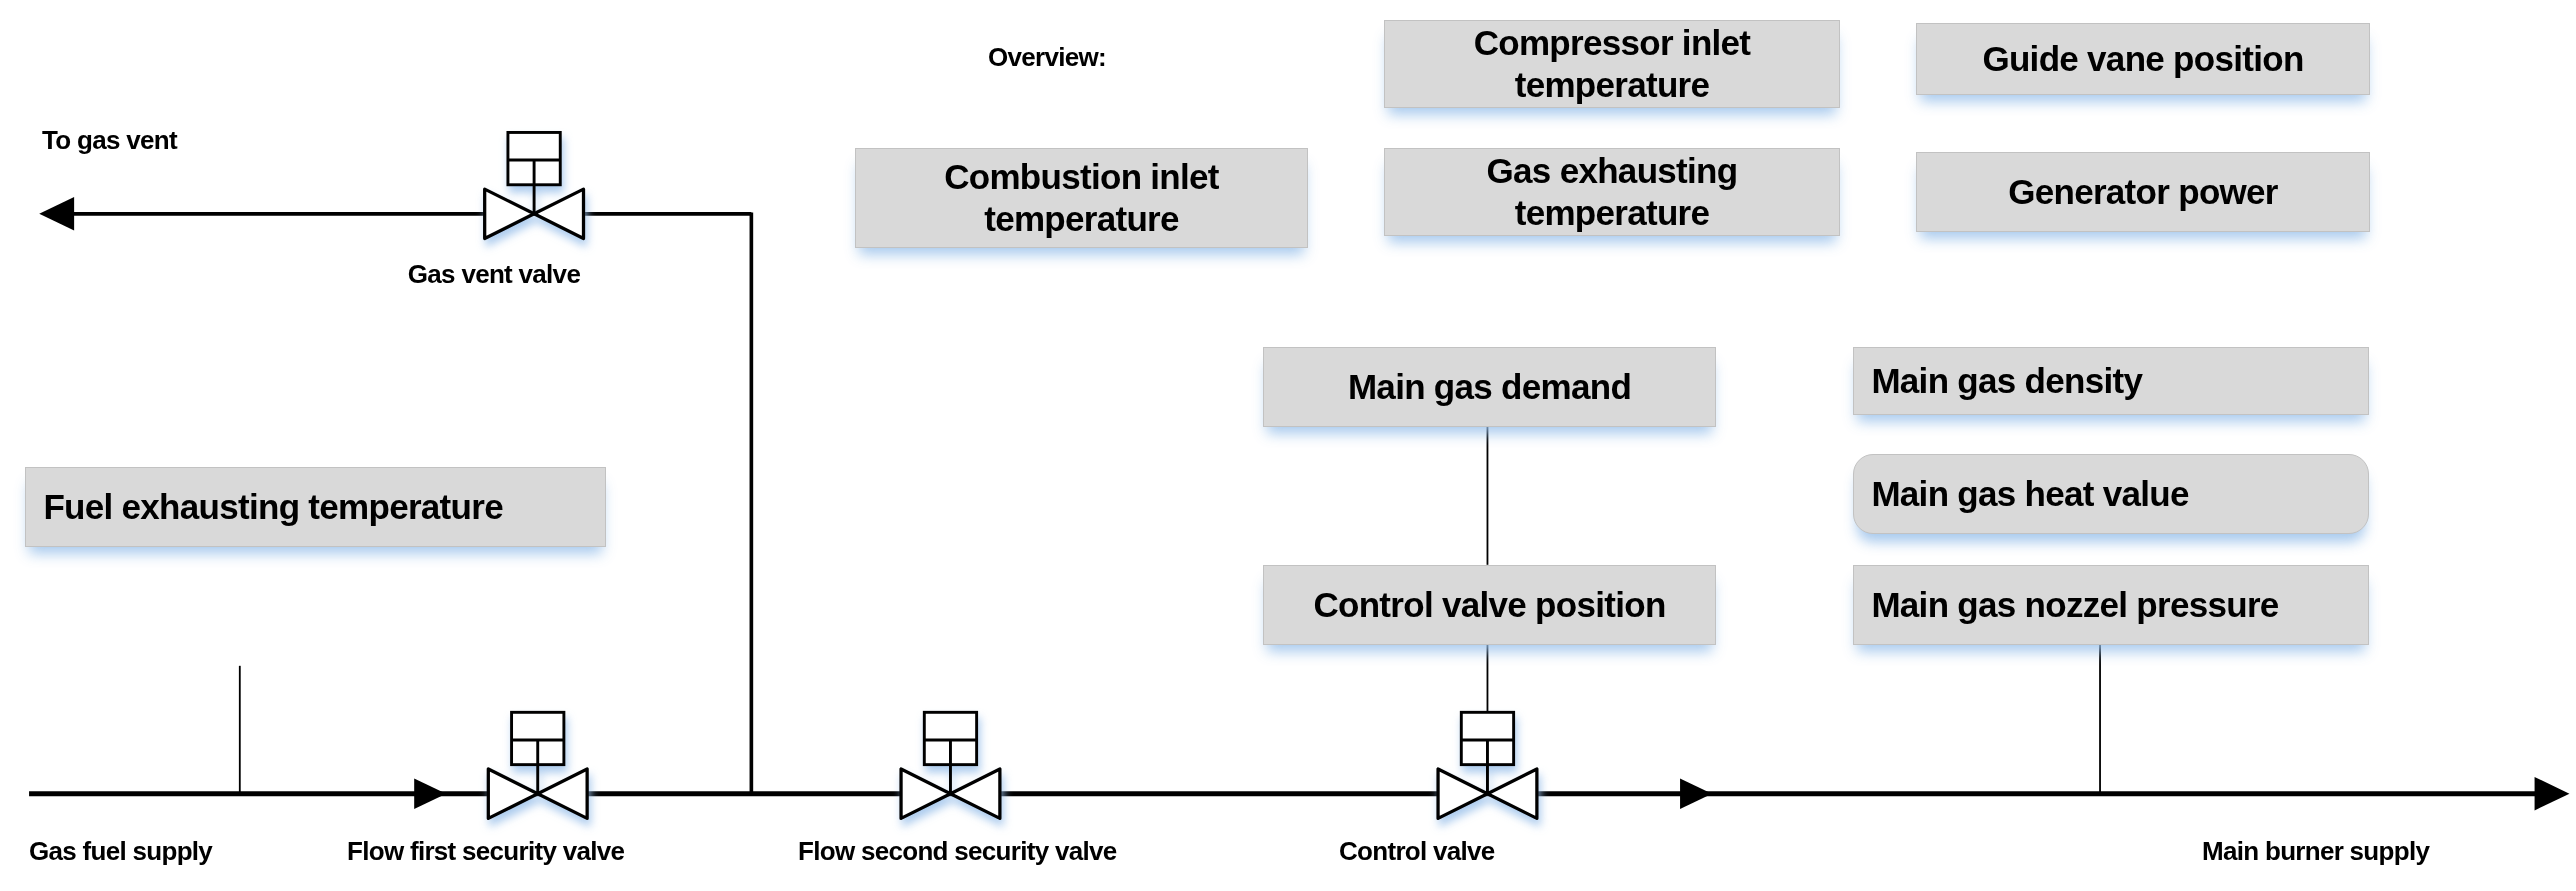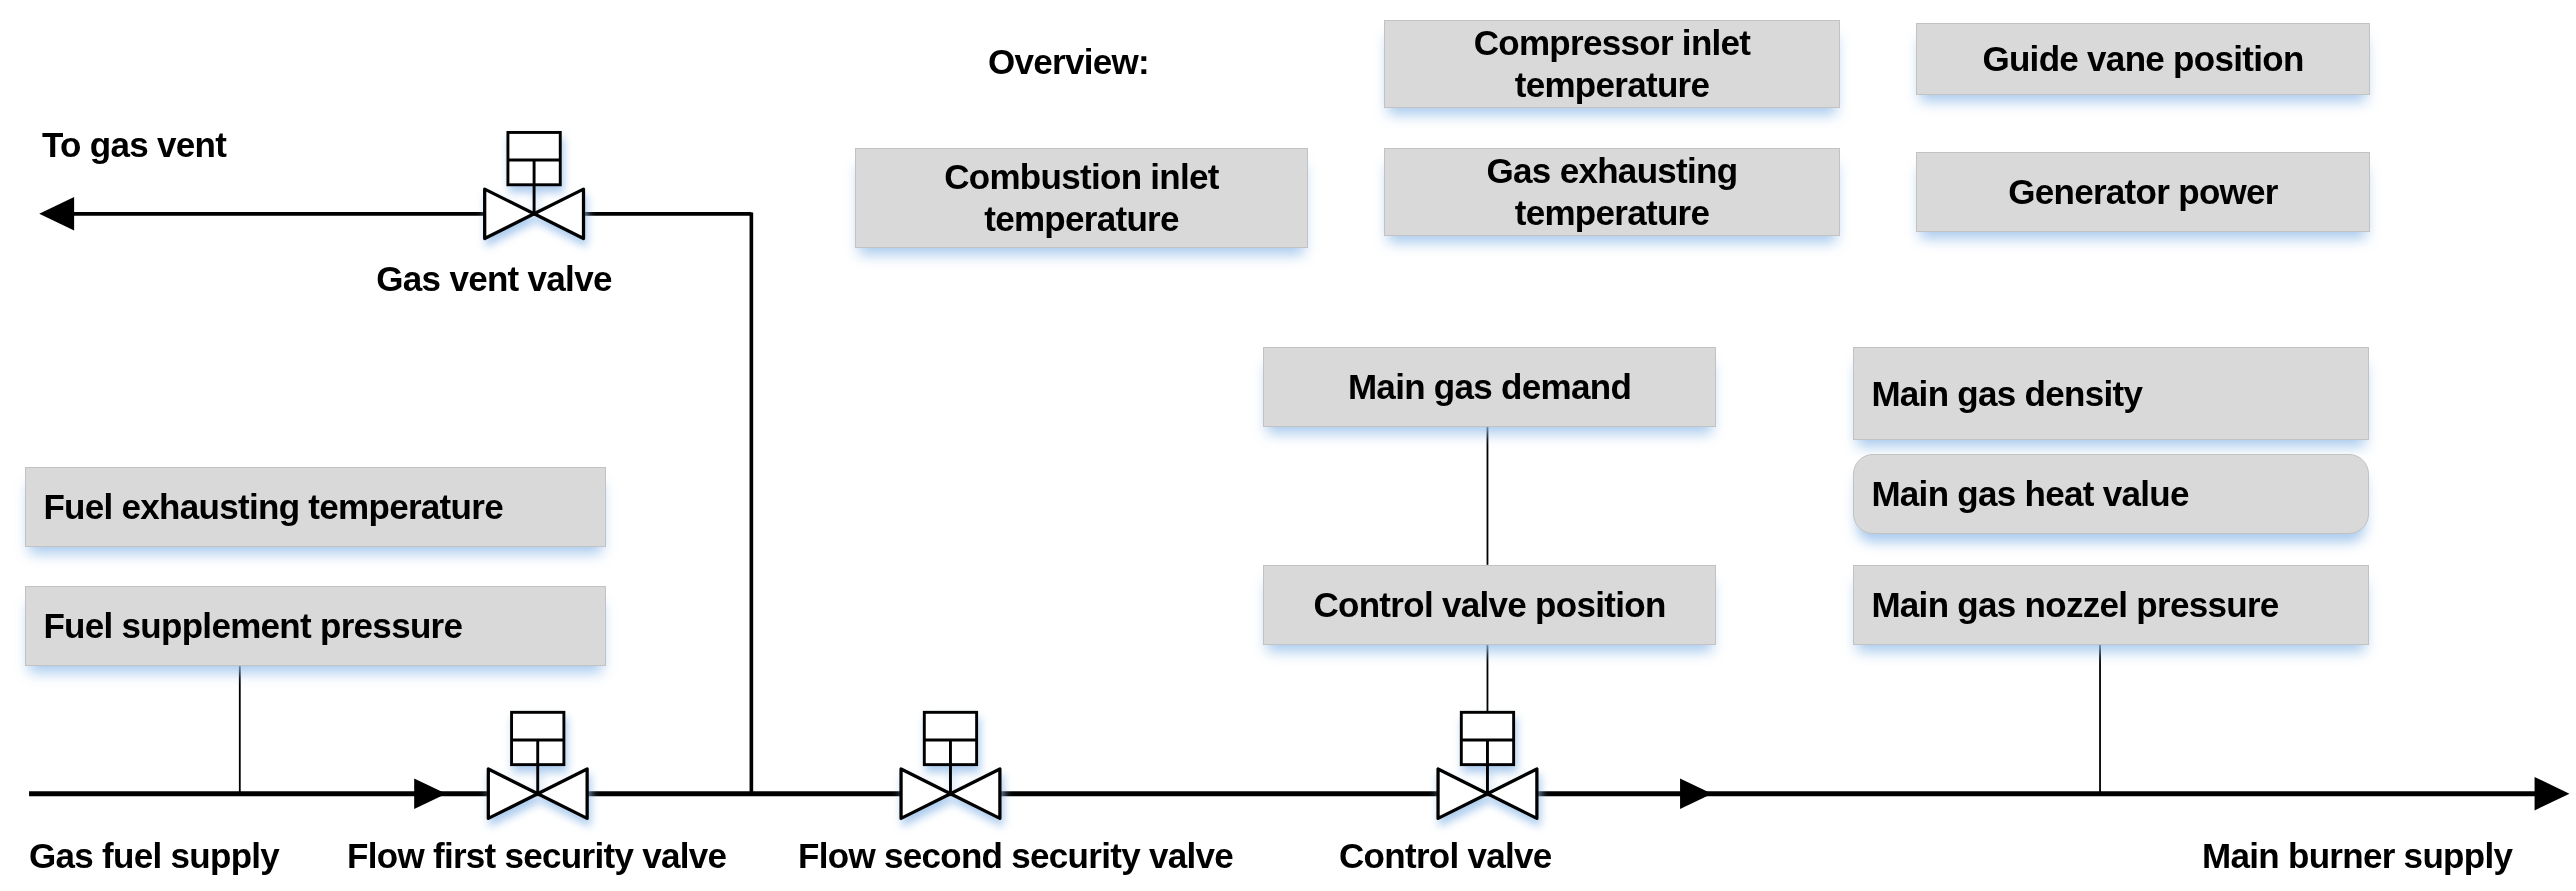--- a/index.html
+++ b/index.html
@@ -18,21 +18,21 @@
     border:1.5px solid #c2c2c2;
     box-shadow:0 11.6px 13px -4.4px rgba(152,191,234,0.85);
     display:flex;align-items:center;justify-content:center;
     font-size:35px;font-weight:700;letter-spacing:-0.7px;
     line-height:42px;text-align:center;white-space:pre-line;
     box-sizing:border-box;
   }
   .pbox.left{justify-content:flex-start;padding-left:17.4px;text-align:left;}
   .freelabel{
     position:absolute;
-    font-size:35px;font-weight:700;letter-spacing:-0.7px;
+    font-size:26px;font-weight:700;letter-spacing:-0.7px;
     white-space:nowrap;
   }
   .centered{text-align:center;}
   .valve-glow{filter:drop-shadow(3px 9px 6px rgba(152,191,234,0.8));}
 </style>
 </head>
 <body>
 
 <div id="stage">
 
@@ -101,29 +101,28 @@
 
   <div class="pbox" style="left:1384px;top:148px;width:456px;height:88px;">Gas exhausting
 temperature</div>
 
   <div class="pbox" style="left:1916px;top:152px;width:454px;height:80px;">Generator power</div>
 
   <div class="pbox" style="left:1263px;top:347px;width:453px;height:80px;">Main gas demand</div>
 
   <div class="pbox" style="left:1263px;top:565px;width:453px;height:80px;">Control valve position</div>
 
-  <div class="pbox left" style="left:1853px;top:347px;width:516px;height:93px;">Main gas density</div>
+  <div class="pbox left" style="left:1853px;top:347px;width:516px;height:68px;">Main gas density</div>
 
   <div class="pbox left" style="left:1853px;top:454px;width:516px;height:80px;border-radius:20px;">Main gas heat value</div>
 
   <div class="pbox left" style="left:1853px;top:565px;width:516px;height:80px;">Main gas nozzel pressure</div>
 
   <div class="pbox left" style="left:25px;top:467px;width:581px;height:80px;">Fuel exhausting temperature</div>
 
-  <div class="pbox left" style="left:25px;top:586px;width:581px;height:80px;">Fuel supplement pressure</div>
 
   <div class="freelabel" style="left:29px;top:836px;">Gas fuel supply</div>
 
   <div class="freelabel" style="left:347px;top:836px;">Flow first security valve</div>
 
   <div class="freelabel" style="left:798px;top:836px;">Flow second security valve</div>
 
   <div class="freelabel" style="left:1331px;top:836px;margin-left:8px;">Control valve</div>
 
   <div class="freelabel" style="left:2202px;top:836px;">Main burner supply</div>

